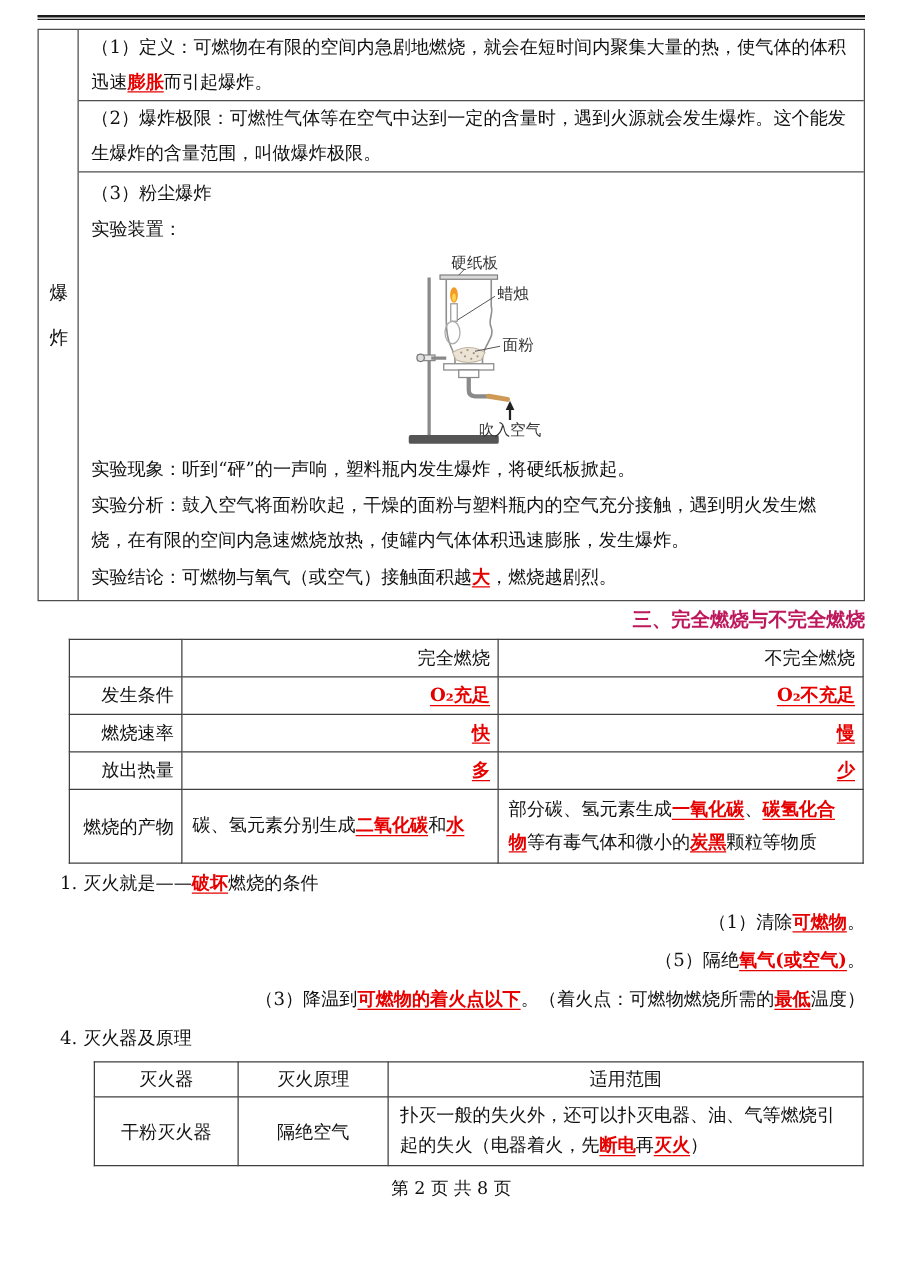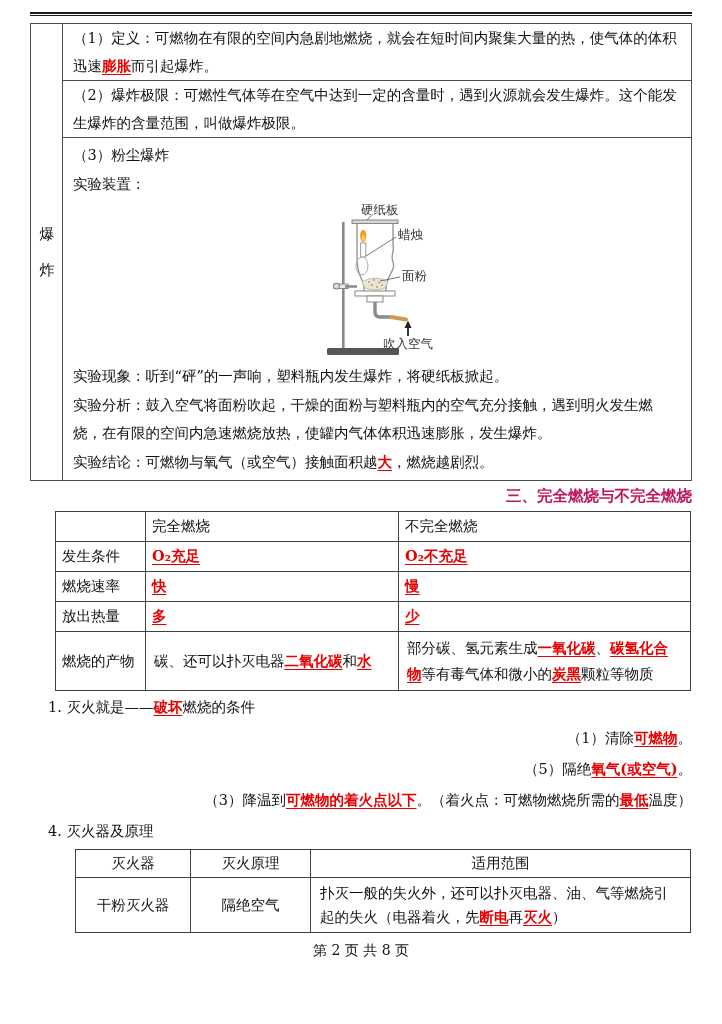--- a/index.html
+++ b/index.html
@@ -25,21 +25,21 @@
   .t1-row + .t1-row { border-top:1.5px solid #4d4d4d; }
   .t1-row.r3 { padding-top:3px; padding-bottom:4px; }
   .t1-row p { line-height:28.5px; }
 
   .diagram-wrap { margin:2px 0 2px 253px; width:152px; height:160px; }
 
   
   .sec { font-size:15.5px; font-weight:bold; color:#be185d; margin:5px 0 5px 25px; line-height:20px;text-align:right; }
   table { border-collapse:collapse; }
   .t2 { margin-left:25px; width:635px; table-layout:fixed; }
-  .t2 td { border:1.5px solid #404040; text-align:left; height:30px; padding:2px 6px; font-size:14.5px; }
+  .t2 td { border:1.5px solid #404040; text-align:right; height:30px; padding:2px 6px; font-size:14.5px; }
   .t2 col.c1 { width:90px; } .t2 col.c2 { width:253px; } .t2 col.c3 { width:292px; }
   .t2 td.prod { text-align:left; line-height:25px; padding:3px 8px; height:54px; }
 
   
   .li { margin-left:18px; line-height:30px; margin-top:1px; }
   .li.sub { margin-left:25px;text-align:right; }
 
   .t3 { margin-left:45px; width:615px; table-layout:fixed; margin-top:3px; }
   .t3 col.c1 { width:115px; } .t3 col.c2 { width:120px; } .t3 col.c3 { width:380px; }
   .t3 td { border:1.5px solid #404040; text-align:center; height:28px; padding:2px 6px; font-size:14.5px; }
@@ -155,21 +155,21 @@
       <td class="hl">慢</td>
     </tr>
     <tr>
       <td>放出热量</td>
       <td class="hl">多</td>
       <td class="hl">少</td>
     </tr>
     <tr>
       <td>燃烧的产物</td>
       <td class="prod">
-        <span>碳、还可以扑灭电器</span><span class="hl">二氧化碳</span><span>和</span><span class="hl">水</span>
+        <span>碳、氢元素分别生成</span><span class="hl">二氧化碳</span><span>和</span><span class="hl">水</span>
       </td>
       <td class="prod">
         <span>部分碳、氢元素生成</span><span class="hl">一氧化碳</span><span>、</span><span class="hl">碳氢化合物</span><span>等有毒气体和微小的</span><span class="hl">炭黑</span><span>颗粒等物质</span>
       </td>
     </tr>
   </tbody>
     </table>
 
 
   <p class="li">

